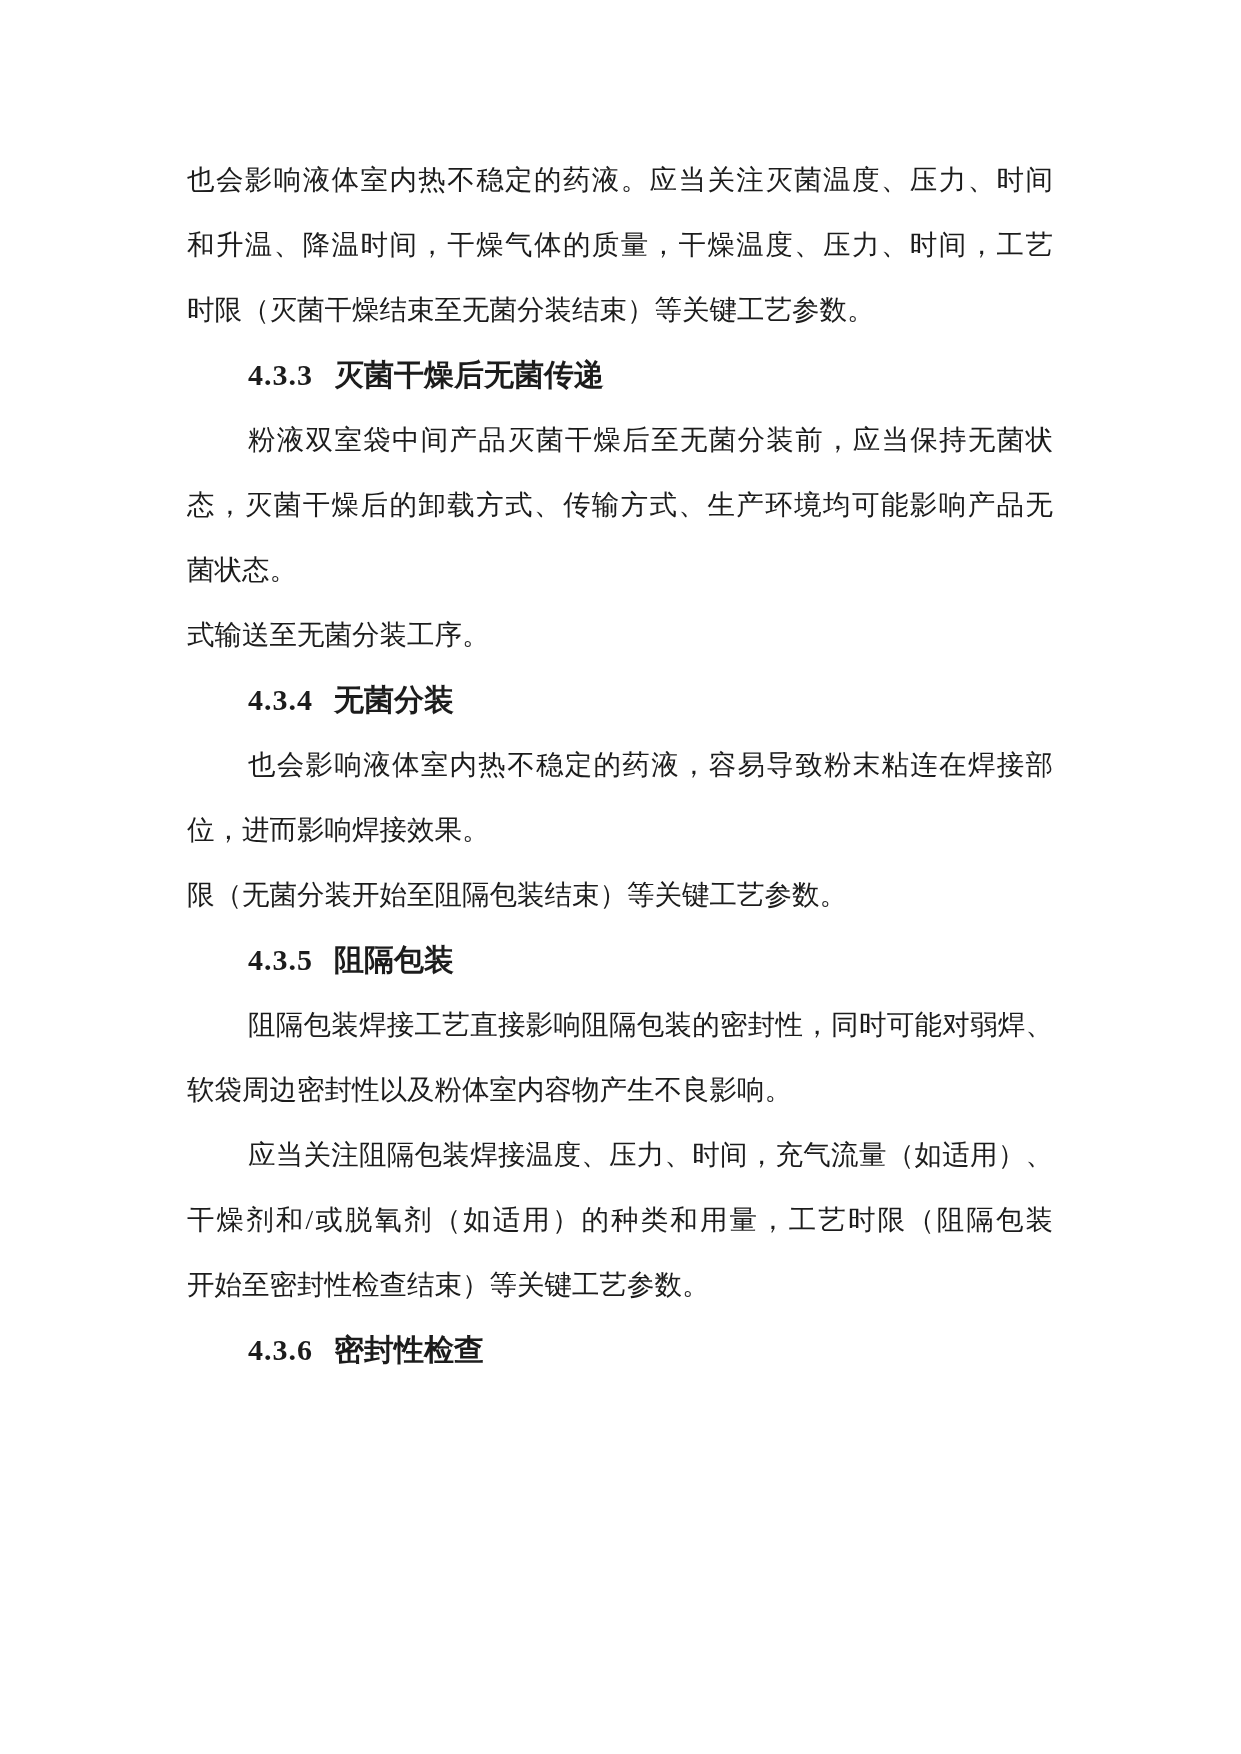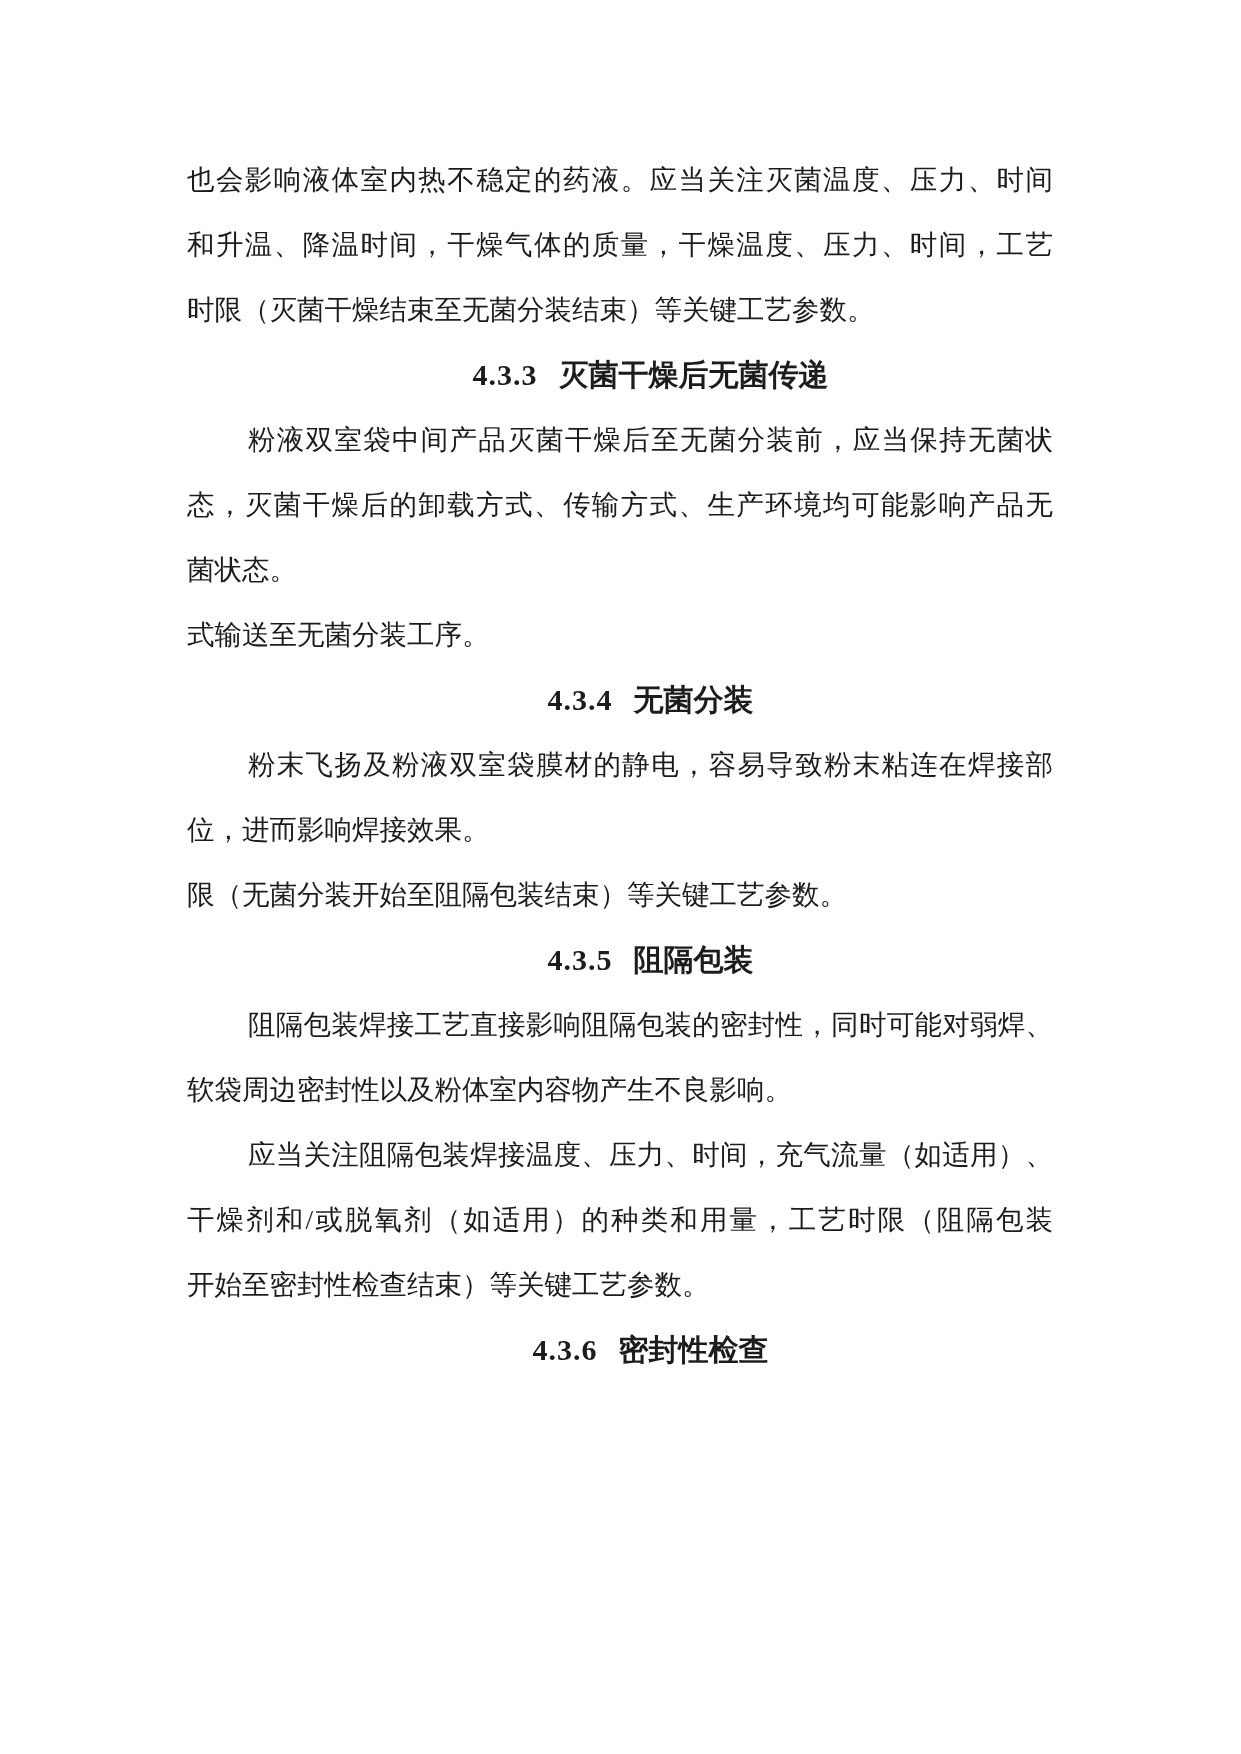--- a/index.html
+++ b/index.html
@@ -36,21 +36,21 @@
   .line.fill {
     text-align-last: justify;
     white-space: normal;
   }
   .line.ind {
     padding-left: 61px;
   }
   .line.heading {
     font-weight: bold;
     font-size: 30px;
-    text-align: center;
+    text-align: left;
     text-align-last: auto;
     white-space: nowrap;
   }
   .line.heading .hnum {
     margin-right: 21px;
     letter-spacing: 1px;
   }
   .page-footer {
     position: absolute;
     left: 0;
@@ -81,21 +81,21 @@
   <div class="doc-body">
       <div class="line fill">也会影响液体室内热不稳定的药液。应当关注灭菌温度、压力、时间</div>
       <div class="line fill">和升温、降温时间，干燥气体的质量，干燥温度、压力、时间，工艺</div>
       <div class="line">时限（灭菌干燥结束至无菌分装结束）等关键工艺参数。</div>
       <div class="line heading ind"><span class="hnum">4.3.3</span><span>灭菌干燥后无菌传递</span></div>
       <div class="line fill ind">粉液双室袋中间产品灭菌干燥后至无菌分装前，应当保持无菌状</div>
       <div class="line fill">态，灭菌干燥后的卸载方式、传输方式、生产环境均可能影响产品无</div>
       <div class="line">菌状态。</div>
       <div class="line">式输送至无菌分装工序。</div>
       <div class="line heading ind"><span class="hnum">4.3.4</span><span>无菌分装</span></div>
-      <div class="line fill ind">粉末飞扬及粉液双室袋膜材的静电，容易导致粉末粘连在焊接部</div>
+      <div class="line fill ind">也会影响液体室内热不稳定的药液，容易导致粉末粘连在焊接部</div>
       <div class="line">位，进而影响焊接效果。</div>
       <div class="line">限（无菌分装开始至阻隔包装结束）等关键工艺参数。</div>
       <div class="line heading ind"><span class="hnum">4.3.5</span><span>阻隔包装</span></div>
       <div class="line fill ind">阻隔包装焊接工艺直接影响阻隔包装的密封性，同时可能对弱焊、</div>
       <div class="line">软袋周边密封性以及粉体室内容物产生不良影响。</div>
       <div class="line fill ind">应当关注阻隔包装焊接温度、压力、时间，充气流量（如适用）、</div>
       <div class="line fill">干燥剂和/或脱氧剂（如适用）的种类和用量，工艺时限（阻隔包装</div>
       <div class="line">开始至密封性检查结束）等关键工艺参数。</div>
       <div class="line heading ind"><span class="hnum">4.3.6</span><span>密封性检查</span></div>
     </div>

